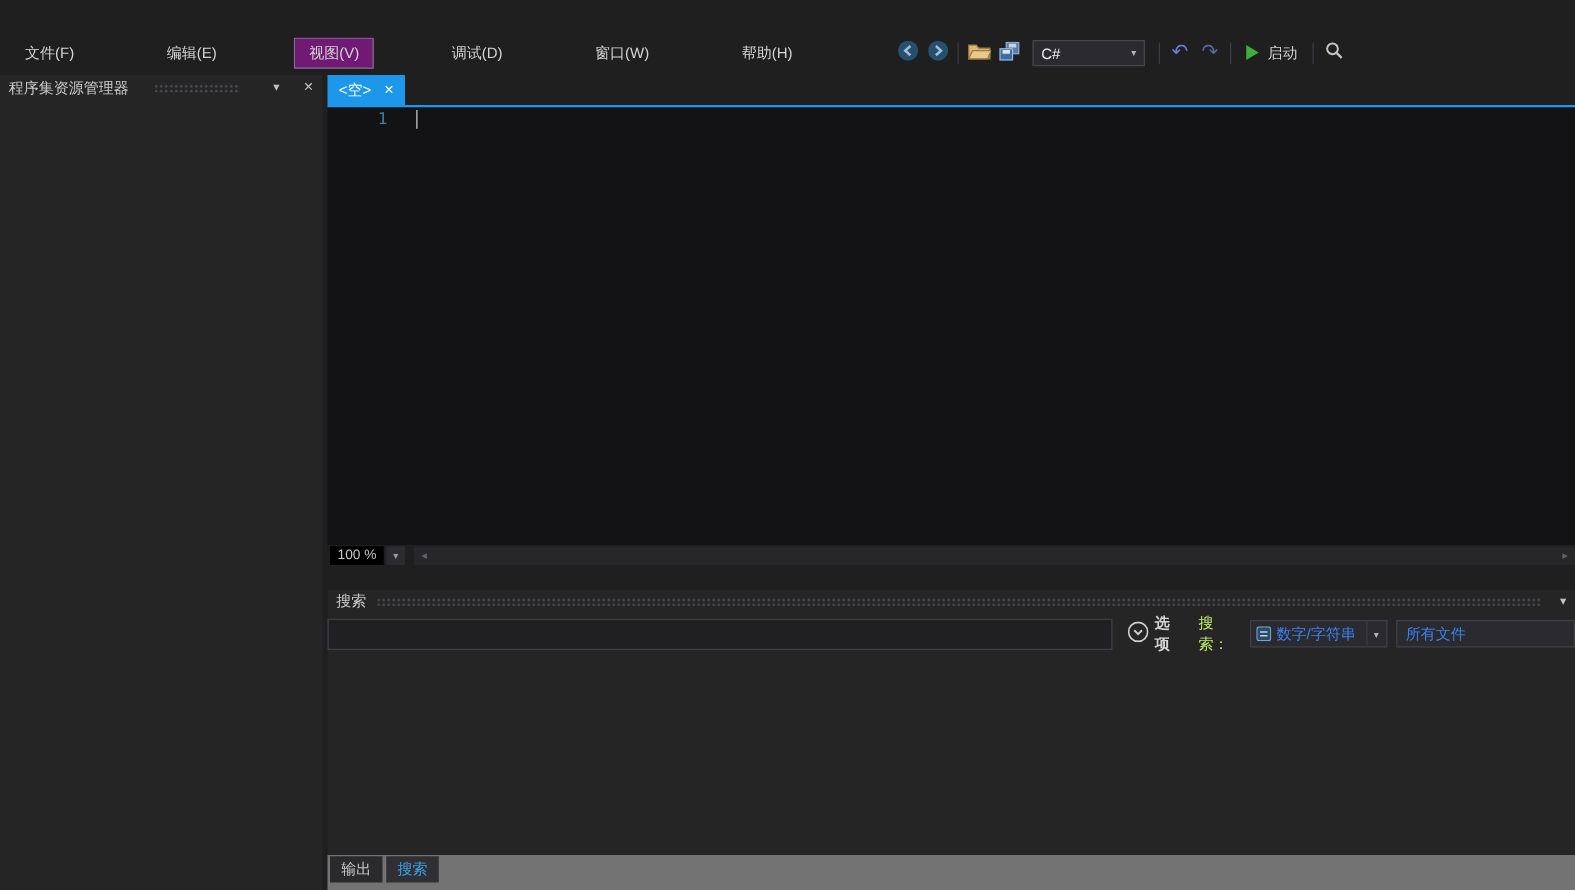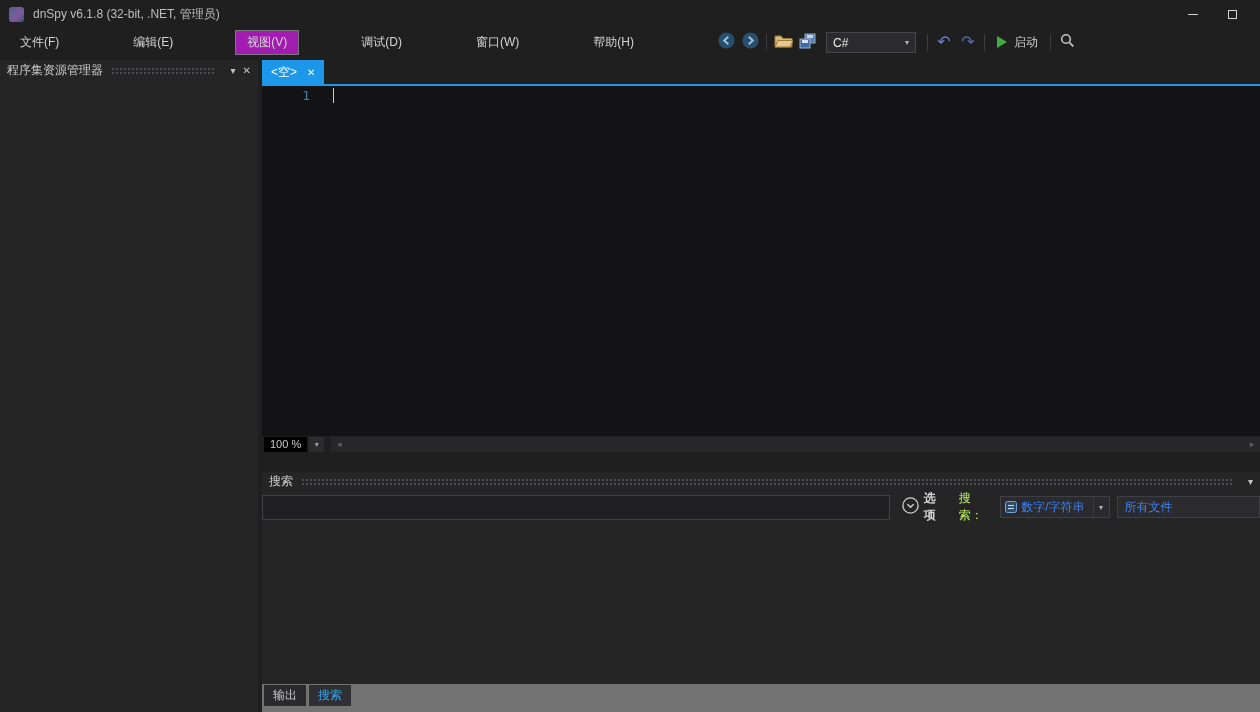--- a/index.html
+++ b/index.html
@@ -16,36 +16,36 @@
     background:linear-gradient(135deg,#56618f 0%, #7d5a9b 60%, #3f4f7a 100%); }
   .win-title { color:#bdbdbd; font-size:12px; }
   .win-controls { position:absolute; right:10px; top:0; height:28px; display:flex; }
   .win-btn { width:36px; height:28px; display:flex; align-items:center; justify-content:center; margin-left:3px; }
   .glyph-min { width:10px; height:1px; background:#d4d4d4; }
   .glyph-max { width:9px; height:9px; border:1px solid #d4d4d4; }
 
   
   .menubar { position:absolute; top:28px; left:0; right:0; height:28px; display:flex; align-items:center; padding-left:8px;gap:48px; }
   .menu-item { padding:4px 12px; margin-right:2px; color:#d4d4d4; }
-  .menu-item.hl { background:#a21caf; box-shadow: inset 0 0 0 1px #77777d; }
+  .menu-item.hl { background:#701a75; box-shadow: inset 0 0 0 1px #77777d; }
   .toolbar { display:flex; align-items:center; margin-left:18px; }
   .tb-btn { width:24px; height:24px; display:flex; align-items:center; justify-content:center; }
   .tb-sep { width:1px; height:17px; background:#3c3c40; margin:0 4px; }
   .lang-combo { display:flex; align-items:stretch; width:90px; height:21px; border:1px solid #45454c; background:#2b2b2f; margin:0 7px; }
   .lang-combo .c-val { flex:1; padding:3px 6px; color:#ececec; }
   .c-arrow { width:16px; display:flex; align-items:center; justify-content:center; font-size:8px; color:#b5b5b5; }
   .tb-glyph { font-size:16px; line-height:1; }
   .undo-g { color:#6b7fd8; }
   .redo-g { color:#6b7fd8; opacity:.75; }
   .tb-start { display:flex; align-items:center; margin:0 8px; }
   .play-tri { width:0; height:0; border-left:10px solid #3fae3f; border-top:6px solid transparent; border-bottom:6px solid transparent; margin-right:7px; }
 
   
   .left-panel { position:absolute; left:0; top:60px; width:258px; bottom:0; background:#252526; }
-  .panel-header { height:20px; display:flex; align-items:center; padding:0 7px; color:#cccccc; }
+  .panel-header { height:20px; display:flex; align-items:center; padding:0 7px; color:#cccccc;gap:12px; }
   .grip { flex:1; height:7px; margin:0 8px;
     background-image:radial-gradient(circle,#4c4c52 1px, transparent 1.15px);
     background-size:4px 4px; }
   .ph-icon { color:#c3c3c3; font-size:10px; margin-left:7px; }
   .panel-body { position:absolute; top:20px; left:0; right:0; bottom:0; background:#252526; }
 
   
   .tabstrip { position:absolute; left:262px; top:60px; right:0; height:24px; display:flex; }
   .doc-tab { background:#1c97ea; color:#ffffff; display:flex; align-items:center; padding:0 9px; }
   .doc-tab .tab-close { margin-left:10px; font-size:10px; color:#ffffff; }
@@ -81,32 +81,20 @@
   .bp-content { position:absolute; top:52px; left:0; right:0; bottom:28px; background:#252526; }
   .bottom-tabstrip { position:absolute; left:0; right:0; bottom:0; height:28px; background:#737373; display:flex; align-items:flex-start; padding:1px 6px 0 2px; }
   .btab { height:21px; display:flex; align-items:center; padding:0 9px; margin-right:3px; background:#2a2a2c; color:#c8c8c8; }
   .btab.active { background:#303034; color:#37a3e8; }
 </style>
 </head>
 <body>
 
 <div class="window">
 
-  <div class="titlebar">
-    <span class="app-icon"></span>
-    <span class="win-title">dnSpy v6.1.8 (32-bit, .NET, 管理员)</span>
-    <div class="win-controls">
-      <div class="win-btn">
-          <span class="glyph-min"></span>
-        </div>
-      <div class="win-btn">
-          <span class="glyph-max"></span>
-        </div>
-    </div>
-  </div>
 
   <div class="menubar">
     <div class="menu-item">文件(F)</div>
     <div class="menu-item">编辑(E)</div>
     <div class="menu-item hl">视图(V)</div>
     <div class="menu-item">调试(D)</div>
     <div class="menu-item">窗口(W)</div>
     <div class="menu-item">帮助(H)</div>
 
     <div class="toolbar">

